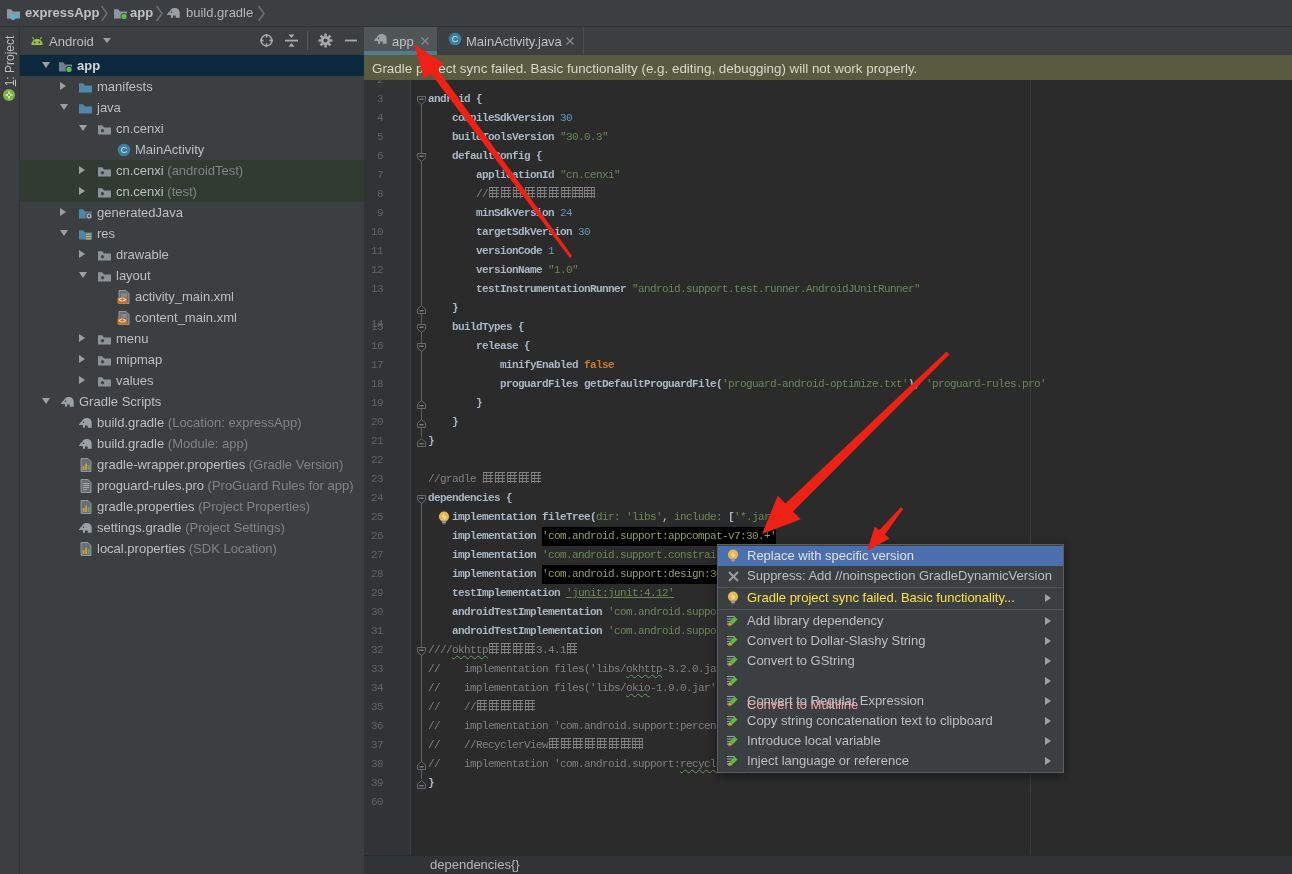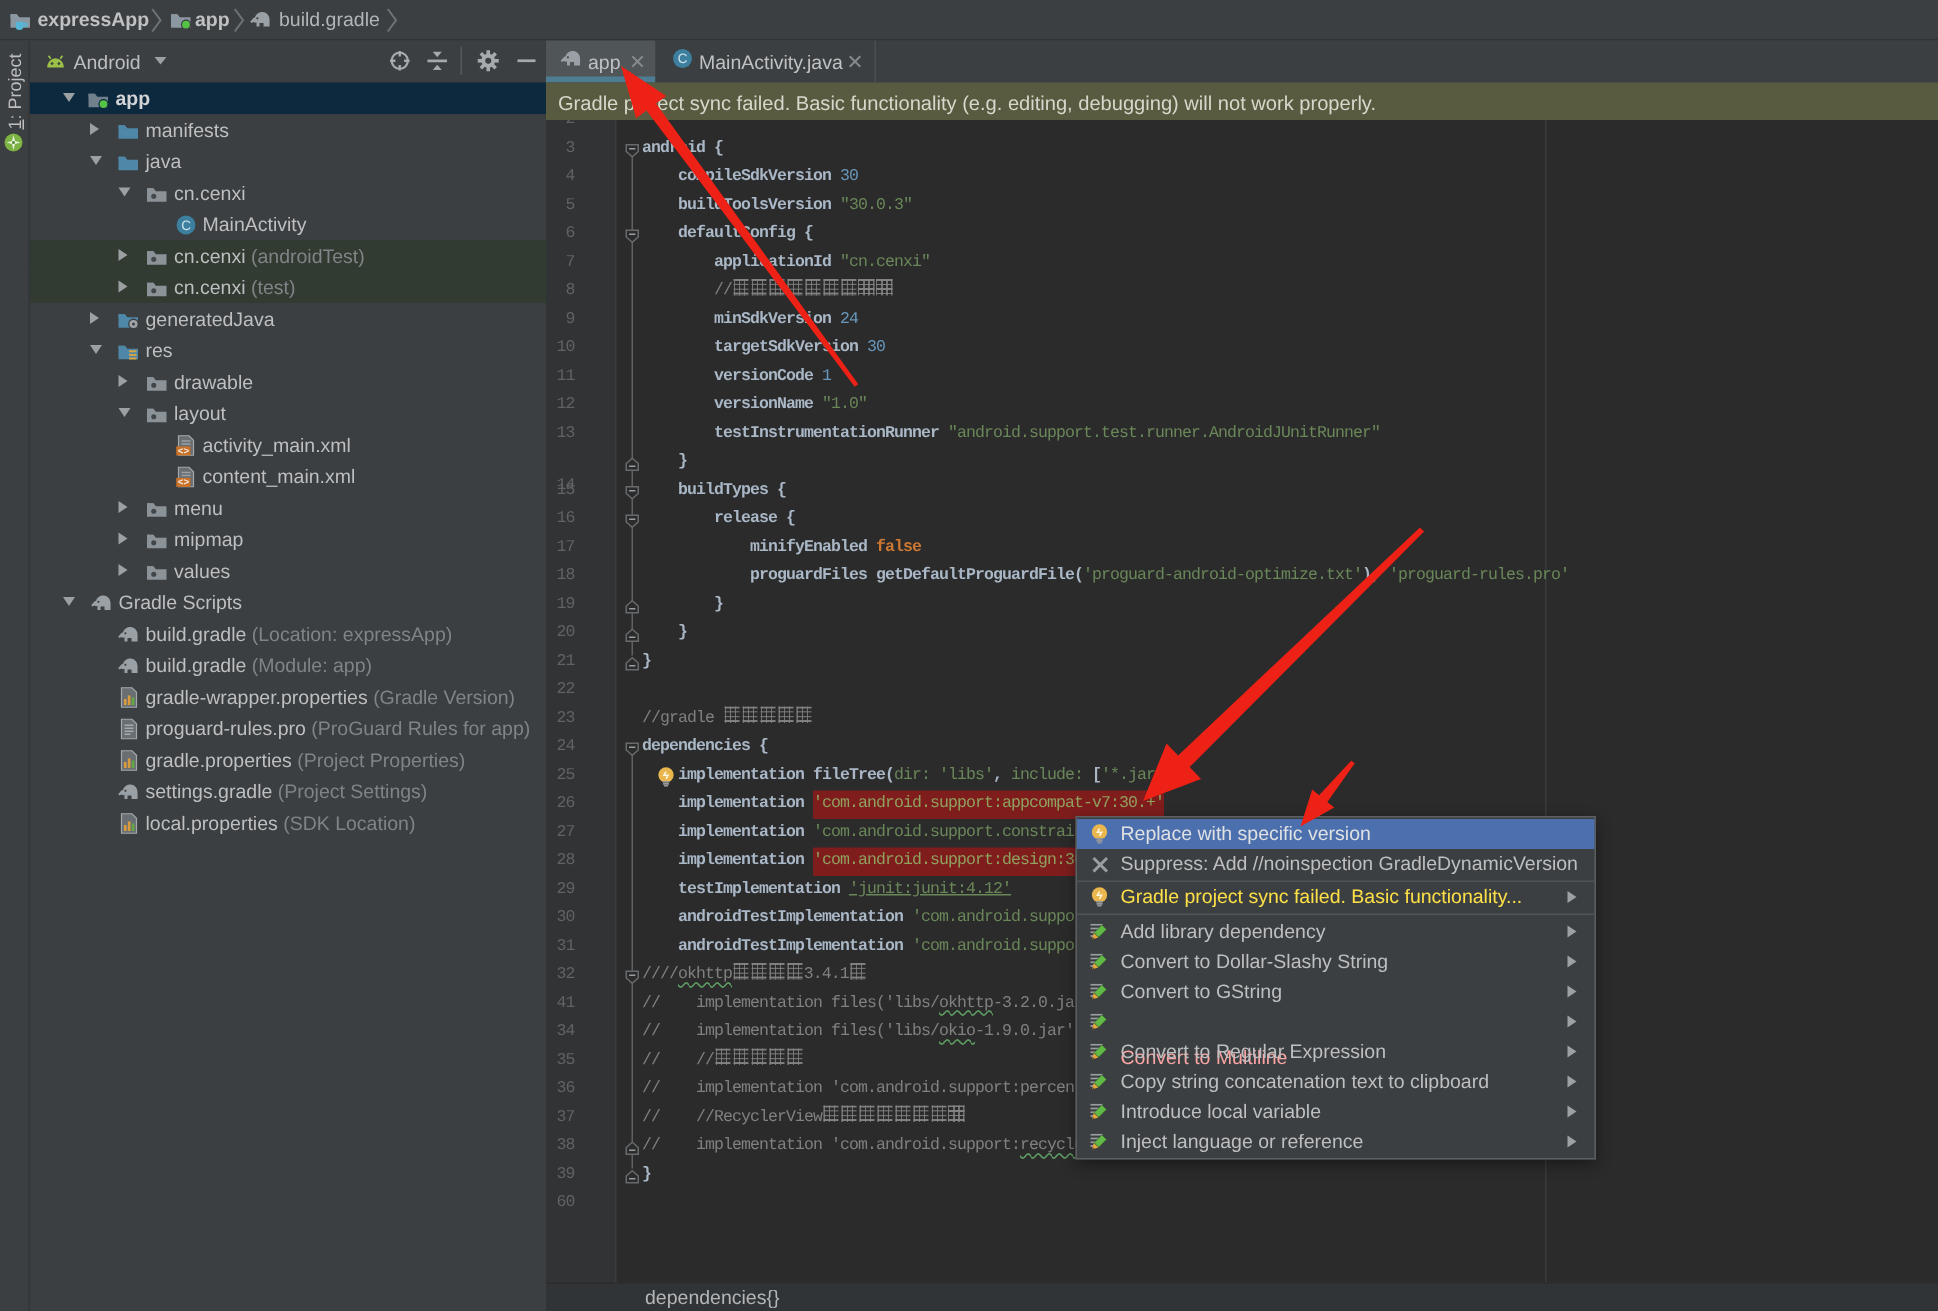--- a/index.html
+++ b/index.html
@@ -6,21 +6,21 @@
 .ab{position:absolute}
 .code,.gut{font-family:"Liberation Mono",monospace;font-size:11px;letter-spacing:-0.601px;white-space:pre}
 .cl{position:absolute;left:428px;height:19px;line-height:19px;color:#a9b7c6;font-weight:bold}
 .k{color:#a9b7c6;font-weight:bold}
 .s{color:#6a8759;font-weight:normal}
 .su{color:#6a8759;font-weight:normal;text-decoration:underline}
 .wv{text-decoration:underline;text-decoration-style:wavy;text-decoration-color:#5d9b61;text-decoration-thickness:0.9px;text-underline-offset:2px}
 .c{color:#808080;font-weight:normal}
 .n{color:#6897bb;font-weight:normal}
 .o{color:#cc7832;font-weight:bold}
-.hs{color:#90a05f;font-weight:normal;background:#7f1d1d;display:inline-block;height:19px;line-height:19px;vertical-align:top}
+.hs{color:#90a05f;font-weight:normal;background:#000000;display:inline-block;height:19px;line-height:19px;vertical-align:top}
 .cj{display:inline-block;width:10.6px;height:10.6px;margin:0 0.7px;vertical-align:-1px;
  background:repeating-linear-gradient(to bottom,rgba(134,134,134,.95) 0 1px,transparent 1px 3.1px),
  repeating-linear-gradient(to right,rgba(134,134,134,.8) 0 1px,transparent 1px 3.4px)}
 .ln{position:absolute;width:30px;text-align:right;height:19px;line-height:19px;color:#606366}
 .trow{position:absolute;left:20px;width:344px;height:21px;line-height:21px;color:#bdbfc1;font-size:13px}
 .tico{position:absolute;top:3px}
 .tar{position:absolute;top:7px;width:0;height:0}
 .exp{border-left:4.5px solid transparent;border-right:4.5px solid transparent;border-top:6px solid #9da0a2}
 .col{border-top:4.5px solid transparent;border-bottom:4.5px solid transparent;border-left:6px solid #9da0a2;top:5.5px}
 .gr{color:#7f8487}
@@ -402,21 +402,21 @@
 <div class="ln code" style="left:-12px;top:390px;width:31px">23</div>
 <div class="ln code" style="left:-12px;top:409px;width:31px">24</div>
 <div class="ln code" style="left:-12px;top:428px;width:31px">25</div>
 <div class="ln code" style="left:-12px;top:447px;width:31px">26</div>
 <div class="ln code" style="left:-12px;top:466px;width:31px">27</div>
 <div class="ln code" style="left:-12px;top:485px;width:31px">28</div>
 <div class="ln code" style="left:-12px;top:504px;width:31px">29</div>
 <div class="ln code" style="left:-12px;top:523px;width:31px">30</div>
 <div class="ln code" style="left:-12px;top:542px;width:31px">31</div>
 <div class="ln code" style="left:-12px;top:561px;width:31px">32</div>
-<div class="ln code" style="left:-12px;top:580px;width:31px">41</div>
+<div class="ln code" style="left:-12px;top:580px;width:31px">33</div>
 <div class="ln code" style="left:-12px;top:599px;width:31px">34</div>
 <div class="ln code" style="left:-12px;top:618px;width:31px">35</div>
 <div class="ln code" style="left:-12px;top:637px;width:31px">36</div>
 <div class="ln code" style="left:-12px;top:656px;width:31px">37</div>
 <div class="ln code" style="left:-12px;top:675px;width:31px">38</div>
 <div class="ln code" style="left:-12px;top:694px;width:31px">39</div>
 <div class="ln code" style="left:-12px;top:713px;width:31px">60</div>
 </div>
 <div class="ab" style="left:364px;top:80px;width:928px;height:775px;overflow:hidden;z-index:3">
 <div class="ab" style="left:57px;top:24px;width:1px;height:333px;background:#5e6264"></div>

